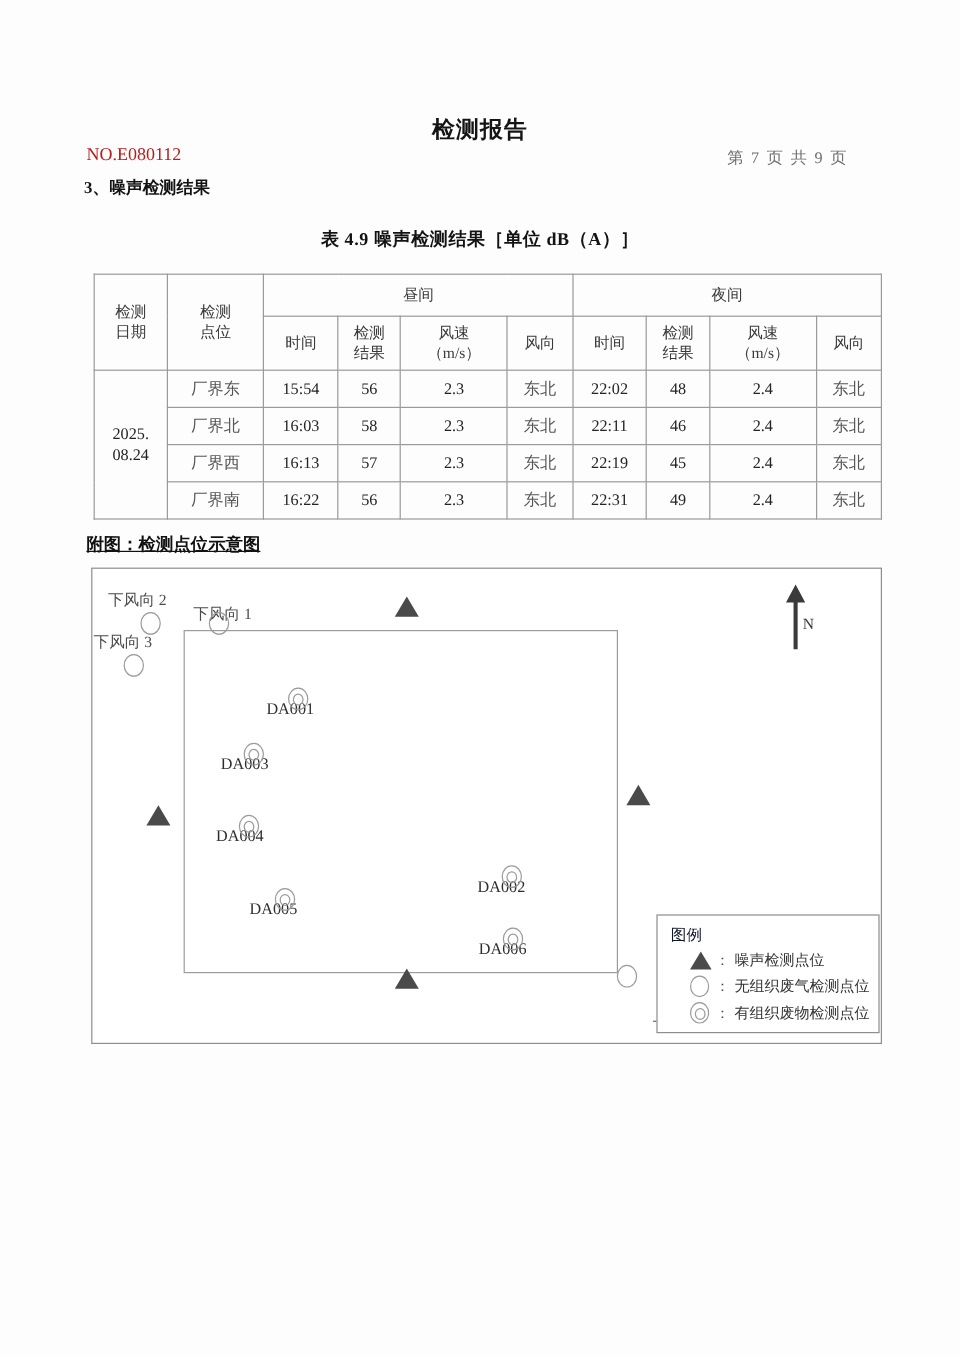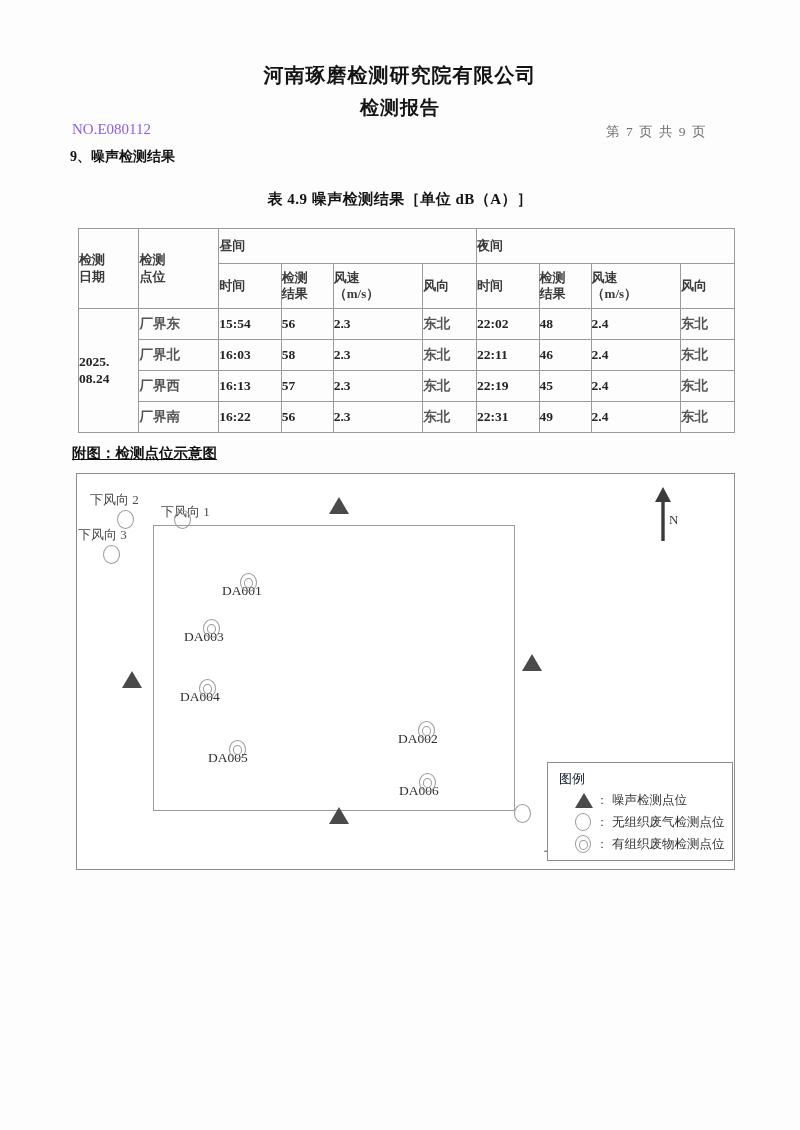--- a/index.html
+++ b/index.html
@@ -42,21 +42,21 @@
     font-size: 19px;
     font-weight: bold;
     letter-spacing: 1px;
     color: #141414;
   }
   .report-no {
     position: absolute;
     top: 121px;
     left: 72px;
     font-size: 15px;
-    color: #8b5cf6;
+    color: #b91c1c;
   }
   .page-no {
     position: absolute;
     top: 123px;
     left: 606px;
     font-size: 13.5px;
     color: #6f6f6f;
     letter-spacing: 1.5px;
   }
   .section-heading {
@@ -84,24 +84,24 @@
     position: absolute;
     top: 228px;
     left: 78px;
     width: 657px;
     border-collapse: collapse;
     font-size: 13px;
   }
   .data-table th,
   .data-table td {
     border: 1px solid #9a9a9a;
-    text-align: left;
+    text-align: center;
     vertical-align: middle;
     padding: 0;
-    font-weight: bold;
+    font-weight: normal;
     color: #2a2a2a;
     line-height: 1.25;
   }
   .data-table thead th {
     color: #3a3a3a;
     font-size: 13px;
   }
   .hdr-tall { height: 34px; }
   .hdr-sub  { height: 44px; }
   .hdr-stack { height: 78px; }
@@ -275,25 +275,24 @@
     width: 7px; height: 8px;
     border: 1.3px solid #9a9a9a;
     border-radius: 50%;
   }
 </style>
 </head>
 <body>
 
 <div class="page">
 
-  <div class="company-title">河南琢磨检测研究院有限公司</div>
   <div class="report-title">检测报告</div>
   <div class="report-no">NO.E080112</div>
   <div class="page-no">第 7 页 共 9 页</div>
-  <div class="section-heading">9、噪声检测结果</div>
+  <div class="section-heading">3、噪声检测结果</div>
 
   <div class="table-caption">表 4.9  噪声检测结果［单位 dB（A）］</div>
 
   <table class="data-table">
     <thead>
       <tr>
         <th class="hdr-stack" rowspan="2">
           <span class="sub2">检测</span>
           <span class="sub2">日期</span>
         </th>

